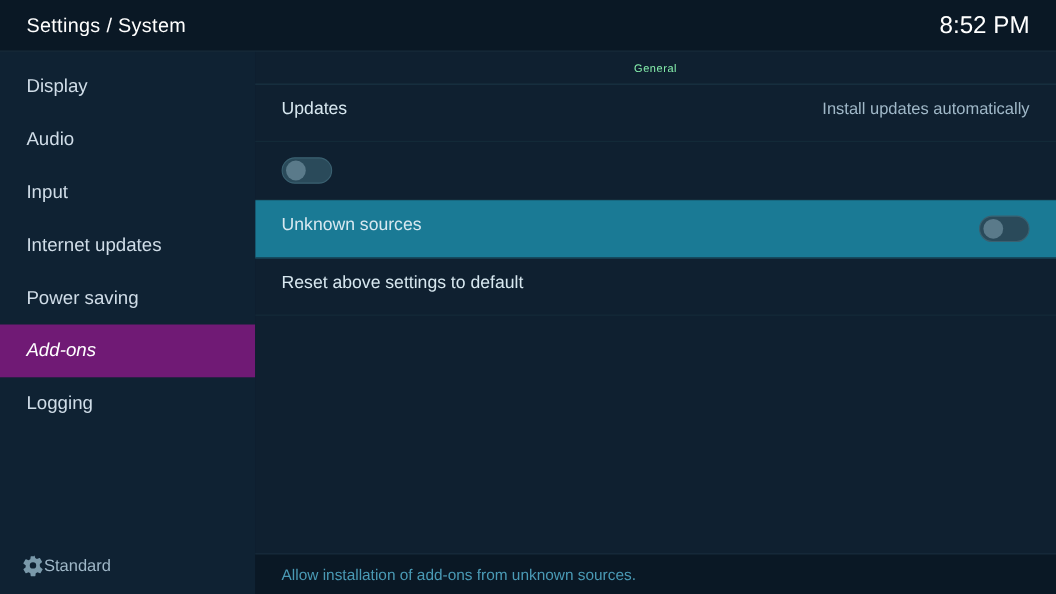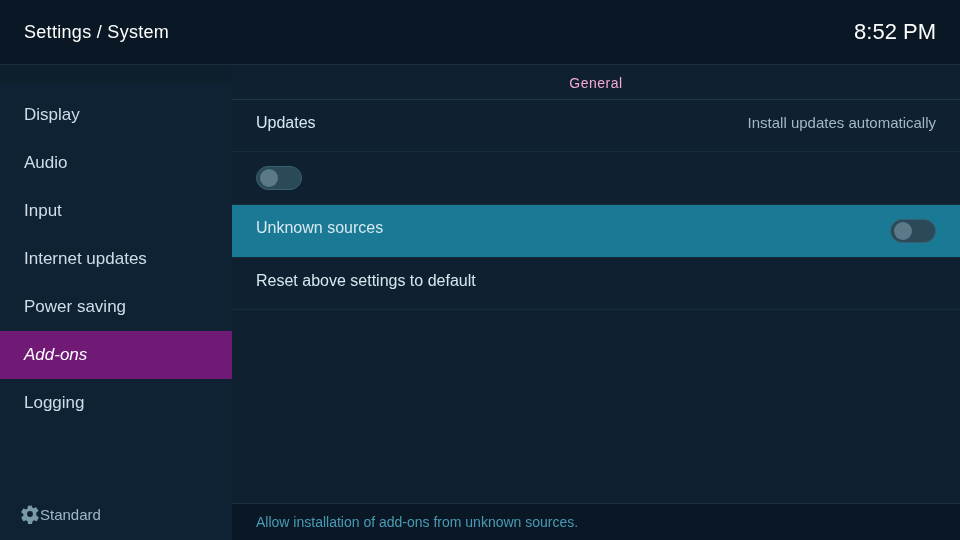--- a/index.html
+++ b/index.html
@@ -16,21 +16,21 @@
     }
 
     
     .header {
       display: flex;
       justify-content: space-between;
       align-items: center;
       padding: 12px 24px;
       background: #0a1825;
       border-bottom: 1px solid #1a3040;
-      height: 65px;
+      height: 47px;
     }
 
     .header-title {
       font-size: 18px;
       font-weight: 400;
       color: #ffffff;
       letter-spacing: 0.3px;
     }
 
     .header-time {
@@ -47,21 +47,20 @@
     }
 
     
     .sidebar {
       width: 232px;
       background: #0f2233;
       display: flex;
       flex-direction: column;
       padding-top: 8px;
       flex-shrink: 0;
-      margin-top: 18px;
     }
 
     .sidebar-item {
       padding: 14px 24px;
       font-size: 17px;
       font-weight: 400;
       color: #d0dde8;
       cursor: pointer;
       transition: background 0.15s;
     }
@@ -91,22 +90,22 @@
     .content {
       flex: 1;
       background: #0f2030;
       display: flex;
       flex-direction: column;
     }
 
     .section-label {
       text-align: center;
       padding: 10px 0 8px 0;
-      font-size: 14px;
-      color: #f9a8d4;
+      font-size: 10px;
+      color: #86efac;
       border-bottom: 1px solid #1a3545;
       letter-spacing: 0.5px;
     }
 
     .settings-list {
       flex: 1;
       overflow-y: auto;
     }
 
     .setting-row {

